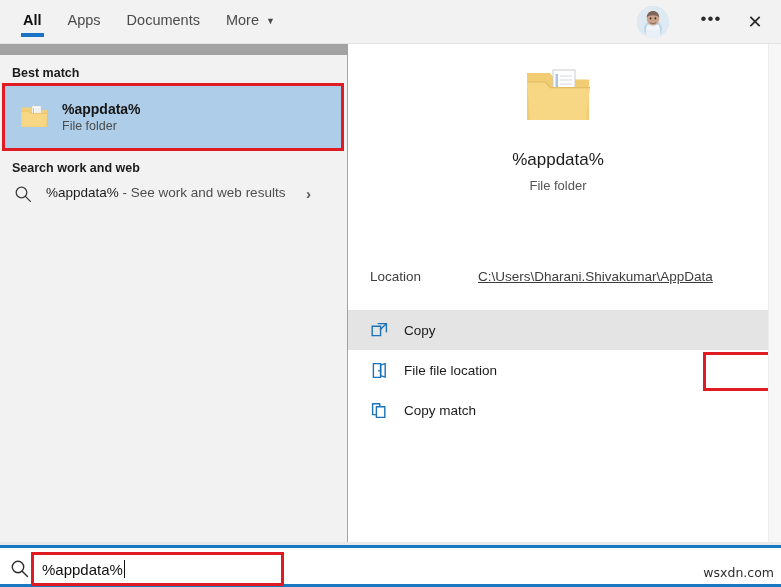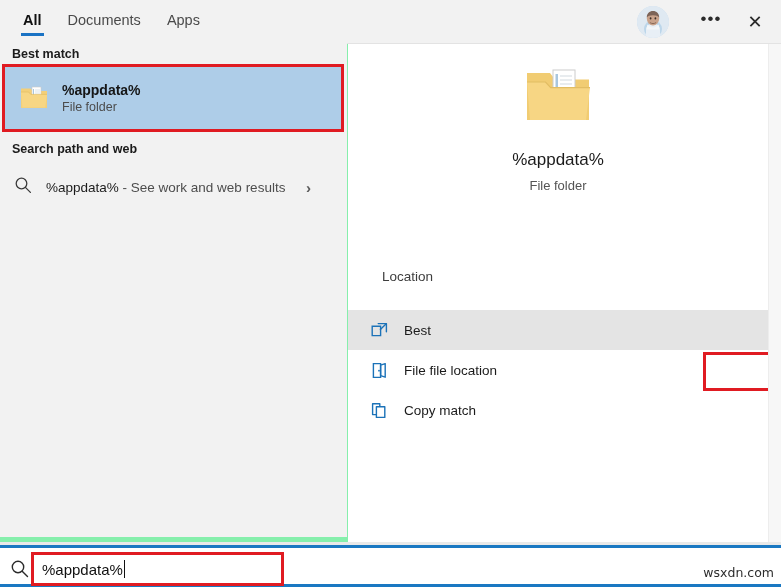--- a/index.html
+++ b/index.html
@@ -18,21 +18,21 @@
     height: 587px;
     background: #ffffff;
   }
 
   
   #results-window {
     position: absolute;
     left: 0; top: 0;
     width: 781px;
     height: 545px;
-    background: #86efac;
+    background: #a3a3a3;
     overflow: hidden;
   }
 
   
   #header {
     position: absolute;
     left: 0; top: 0;
     width: 781px;
     height: 44px;
     background: #f2f2f2;
@@ -98,21 +98,21 @@
     justify-content: center;
     color: #2b2b2b;
     cursor: default;
   }
   .hdr-btn.dots { font-size: 17px; letter-spacing: 1px; padding-bottom: 6px; }
   .hdr-btn.close { font-size: 18px; }
 
   
   #left-pane {
     position: absolute;
-    left: 0; top: 36px;
+    left: 0; top: 55px;
     width: 347px;
     height: 501px;
     background: #f2f2f2;
   }
 
   .section-label {
     font-size: 12.5px;
     font-weight: bold;
     color: #1b1b1b;
     padding: 0 0 0 12px;
@@ -149,21 +149,20 @@
   }
 
   #search-web-label { position: absolute; left: 0; top: 106px; }
 
   #web-row {
     position: absolute;
     left: 0; top: 130px;
     width: 347px;
     height: 42px;
     display: flex;
-    align-items: center;
     cursor: default;
   }
   #web-row .magnifier { margin: 0 14px 0 14px; flex: none; }
   #web-row .web-text {
     font-size: 13.5px;
     color: #4d4d4d;
     white-space: nowrap;
   }
   #web-row .web-text b { color: #1b1b1b; font-weight: normal; }
   #web-row .chev {
@@ -215,21 +214,21 @@
     color: #1b1b1b;
   }
   #preview-sub {
     margin-top: 8px;
     font-size: 13px;
     color: #545454;
   }
 
   #location-row {
     position: absolute;
-    left: 12px; top: 212px;
+    left: 0; top: 212px;
     width: 420px;
     height: 40px;
     display: flex;
     align-items: center;
   }
   #location-label {
     width: 130px;
     padding-left: 22px;
     font-size: 13.5px;
     color: #3d3d3d;
@@ -340,24 +339,27 @@
 
   <div id="results-window">
 
     <div id="header">
 
       <div id="tabs">
         <div class="tab active">
           <span>All</span>
         </div>
         <div class="tab">
+          <span>Apps</span>
+        </div>
+        <div class="tab">
           <span>Documents</span>
         </div>
         <div class="tab">
-          <span>Apps</span>
+          <span>More</span><span class="caret">▼</span>
         </div>
       </div>
 
       <div id="header-right">
         <div id="avatar">
           <svg width="32" height="32" viewBox="0 0 32 32" aria-hidden="true">
             <circle cx="16" cy="16" r="16" fill="#dfe9f2"></circle>
             <circle cx="16" cy="23" r="9" fill="#bcd6ea"></circle>
             <path d="M9 24c0-4 3.2-6.5 7-6.5S23 20 23 24v8H9z" fill="#e8eff6"></path>
             <ellipse cx="16" cy="12.5" rx="6.2" ry="7" fill="#c9a38c"></ellipse>
@@ -393,21 +395,21 @@
             <path d="M1 7h7.6l2.2 2.4H27" fill="none" stroke="#e2bd63" stroke-width="0.7"></path>
           </svg>
         </div>
         <div class="bm-text">
           <div class="bm-title">%appdata%</div>
           <div class="bm-sub">File folder</div>
         </div>
       </div>
       <div id="best-match-outline"></div>
 
-      <div id="search-web-label" class="section-label">Search path and web</div>
+      <div id="search-web-label" class="section-label">Search work and web</div>
 
       <div id="web-row">
         <span class="magnifier">
           <svg width="18" height="18" viewBox="0 0 18 18" aria-hidden="true">
             <circle cx="7.5" cy="7.5" r="5.3" fill="none" stroke="#3b3b3b" stroke-width="1.3"></circle>
             <line x1="11.4" y1="11.4" x2="16.4" y2="16.4" stroke="#3b3b3b" stroke-width="1.3" stroke-linecap="round"></line>
           </svg>
         </span>
         <span class="web-text"><b>%appdata%</b><span> - </span><span>See work and web results</span></span>
         <span class="chev">›</span>
@@ -428,33 +430,34 @@
             <path d="M3 16h18.5l5.2 5.6H66L62 54H6z" fill="#f7d684"></path>
             <path d="M3 16h18.5l5.2 5.6H66" fill="none" stroke="#e2bd63" stroke-width="1.2"></path>
           </svg>
         </div>
         <div id="preview-title">%appdata%</div>
         <div id="preview-sub">File folder</div>
       </div>
 
       <div id="location-row">
         <div id="location-label">Location</div>
+        <div id="location-value">C:\Users\Dharani.Shivakumar\AppData</div>
       </div>
 
       <div id="actions">
 
         <div class="action-row highlight">
           <span class="action-icon">
             <svg width="19" height="19" viewBox="0 0 19 19" aria-hidden="true">
               <path d="M2.2 5.2h8.4v9.4H2.2z" fill="none" stroke="#1b72b8" stroke-width="1.4"></path>
               <path d="M8.2 2.6h8.2v8.2" fill="none" stroke="#1b72b8" stroke-width="1.4" stroke-linecap="round" stroke-linejoin="round"></path>
               <line x1="10.4" y1="8.4" x2="16.2" y2="2.8" stroke="#1b72b8" stroke-width="1.4" stroke-linecap="round"></line>
             </svg>
           </span>
-          <span class="action-label">Best</span>
+          <span class="action-label">Copy</span>
         </div>
 
         <div class="action-row">
           <span class="action-icon">
             <svg width="19" height="19" viewBox="0 0 19 19" aria-hidden="true">
               <path d="M3.4 2.6h7.2v13.8H3.4z" fill="none" stroke="#1b72b8" stroke-width="1.4"></path>
               <path d="M10.6 4.2l4.6-1.6v13.6l-4.6-1.6z" fill="none" stroke="#1b72b8" stroke-width="1.4" stroke-linejoin="round"></path>
               <circle cx="9" cy="9.7" r="0.9" fill="#1b72b8"></circle>
             </svg>
           </span>

